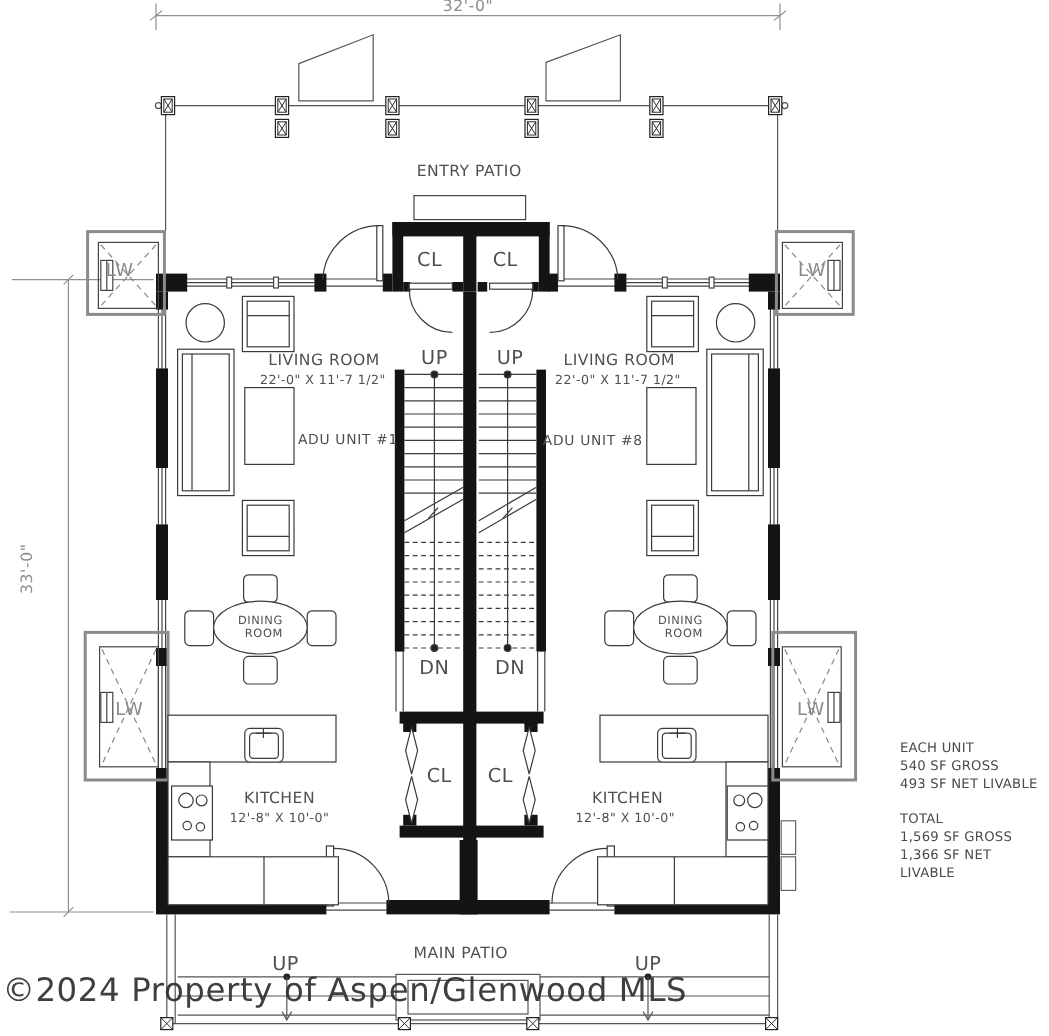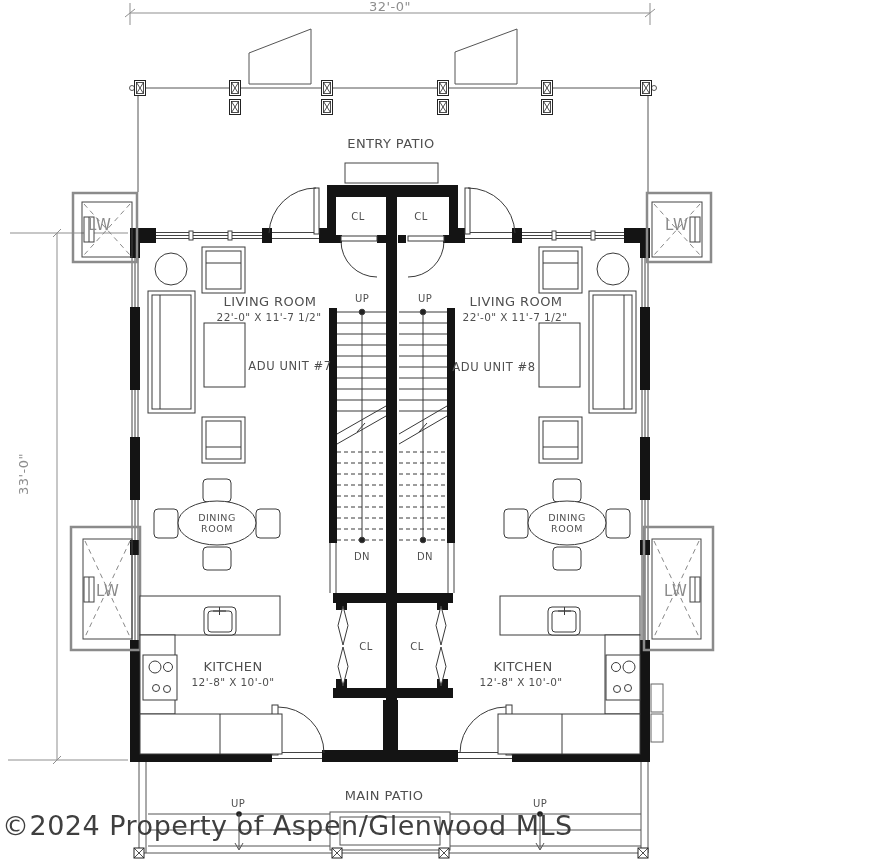--- a/index.html
+++ b/index.html
@@ -1,27 +1,27 @@
 <!DOCTYPE html>
 <html><head>
 <meta charset="utf-8">
 <style>
   html,body{margin:0;padding:0;background:#fff}
   .page{position:relative;width:874px;height:863px;background:#fff;overflow:hidden;
         font-family:"DejaVu Sans",sans-serif}
   .page svg{position:absolute;left:0;top:0}
   .lbl{position:absolute;transform:translate(-50%,-50%);color:#4f4f4f;font-size:13px;
        letter-spacing:.4px;white-space:nowrap}
-  .lbl.sm{font-size:10px}
+  .lbl.sm{font-size:16px}
   .lbl.xs{font-size:15px;color:#8a8a8a;letter-spacing:1px}
   .lbl.dim{font-size:13px;color:#8e8e8e;letter-spacing:.5px}
   .lbl.rot{transform:translate(-50%,-50%) rotate(-90deg)}
   .lbl.sz{font-size:10.5px}
   .lbl.unit{font-size:11.5px;letter-spacing:.6px}
-  .lbl.dining{line-height:11px;font-size:9.5px;text-align:center;letter-spacing:.5px}
+  .lbl.dining{line-height:11px;font-size:9.5px;text-align:right;letter-spacing:.5px}
   .notes{position:absolute;left:750px;top:616px;font-size:11px;color:#4a4a4a;
          line-height:15px;letter-spacing:.2px}
   .notes .grp{margin-bottom:14px}
   .watermark{position:absolute;left:2px;top:810px;font-size:27px;color:#2f2f2f;
              letter-spacing:.5px;opacity:.92;white-space:nowrap}
 </style>
 </head>
 <body>
 
 <div class="page">
@@ -418,21 +418,21 @@
 <div class="lbl xs" style="left:100px;top:225px">LW</div>
 <div class="lbl xs" style="left:677px;top:225px">LW</div>
 <div class="lbl xs" style="left:108px;top:591px">LW</div>
 <div class="lbl xs" style="left:676px;top:591px">LW</div>
 
 <div class="lbl" style="left:270px;top:301px">LIVING ROOM</div>
 <div class="lbl sz" style="left:269px;top:317px">22'-0" X 11'-7 1/2"</div>
 <div class="lbl" style="left:516px;top:301px">LIVING ROOM</div>
 <div class="lbl sz" style="left:515px;top:317px">22'-0" X 11'-7 1/2"</div>
 
-<div class="lbl unit" style="left:290px;top:366px">ADU UNIT #7</div>
+<div class="lbl unit" style="left:290px;top:366px">ADU UNIT #1</div>
 <div class="lbl unit" style="left:494px;top:367px">ADU UNIT #8</div>
 
 <div class="lbl dining" style="left:217px;top:523px">
   <div>DINING</div>
   <div>ROOM</div>
 </div>
 <div class="lbl dining" style="left:567px;top:523px">
   <div>DINING</div>
   <div>ROOM</div>
 </div>
@@ -440,17 +440,27 @@
 <div class="lbl" style="left:233px;top:666px">KITCHEN</div>
 <div class="lbl sz" style="left:233px;top:682px">12'-8" X 10'-0"</div>
 <div class="lbl" style="left:523px;top:666px">KITCHEN</div>
 <div class="lbl sz" style="left:521px;top:682px">12'-8" X 10'-0"</div>
 
 <div class="lbl" style="left:384px;top:795px">MAIN PATIO</div>
 <div class="lbl sm" style="left:238px;top:803px">UP</div>
 <div class="lbl sm" style="left:540px;top:803px">UP</div>
 
 <div class="notes">
+  <div class="grp">
+    <div>EACH UNIT</div>
+    <div>540 SF GROSS</div>
+    <div>493 SF NET LIVABLE</div>
+  </div>
+  <div class="grp">
+    <div>TOTAL</div>
+    <div>1,569 SF GROSS</div>
+    <div>1,366 SF NET LIVABLE</div>
+  </div>
 </div>
 
 <div class="watermark">©2024 Property of Aspen/Glenwood MLS</div>
 
 </div>
 
 </body></html>

